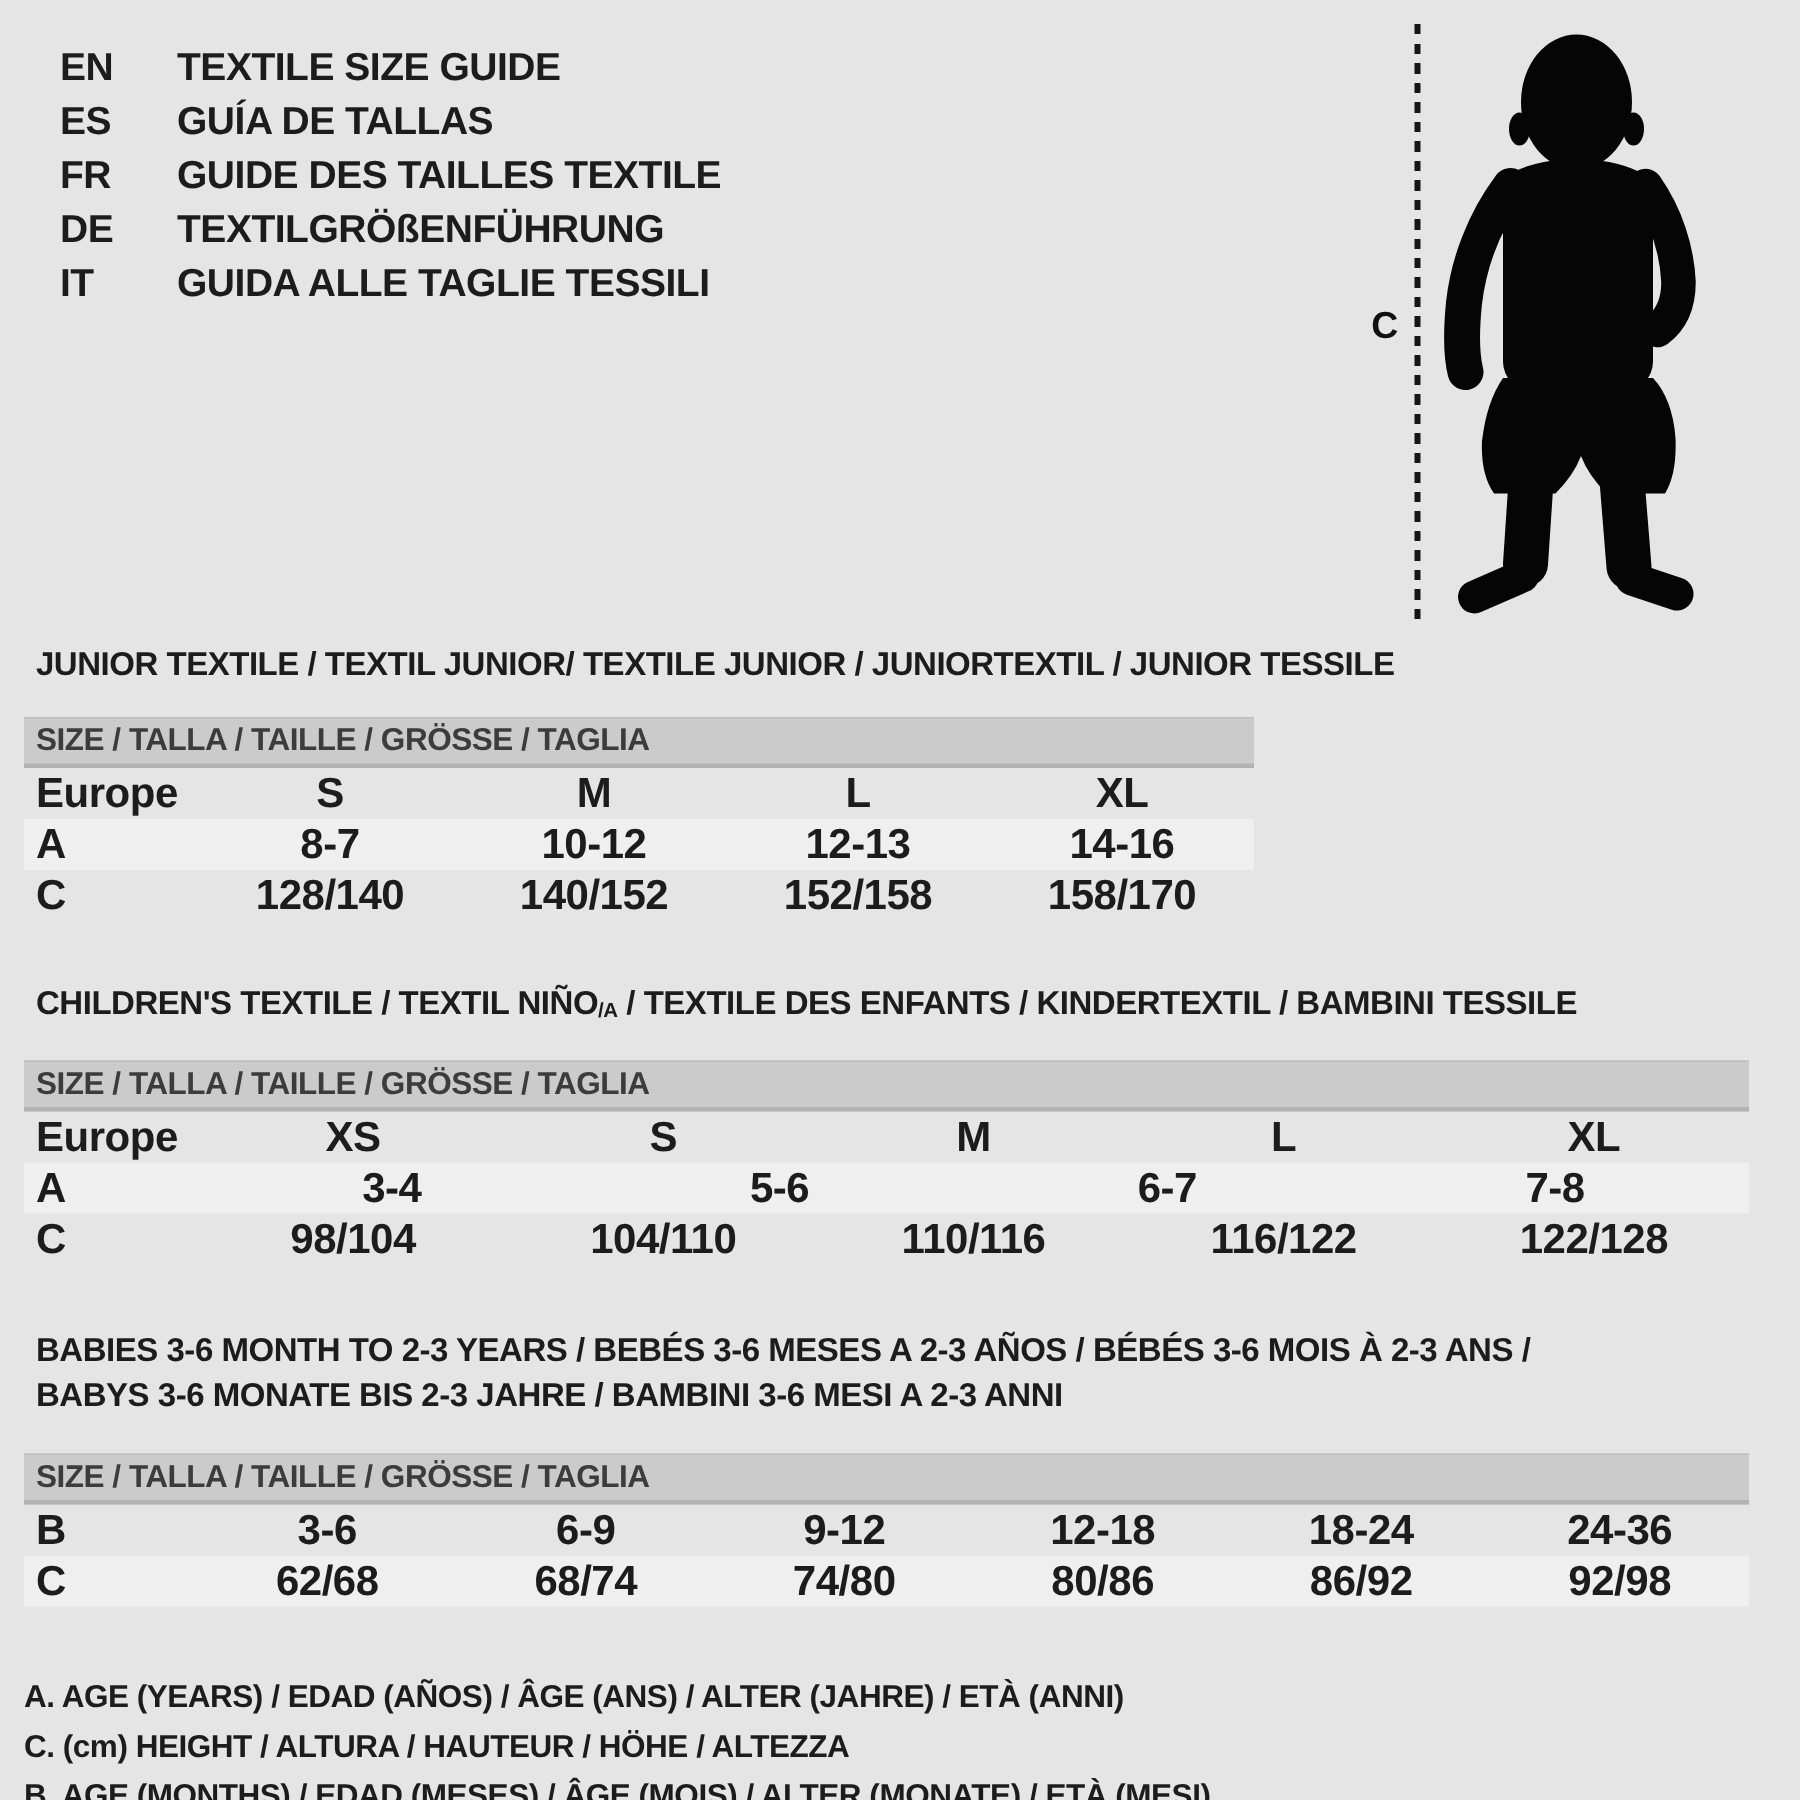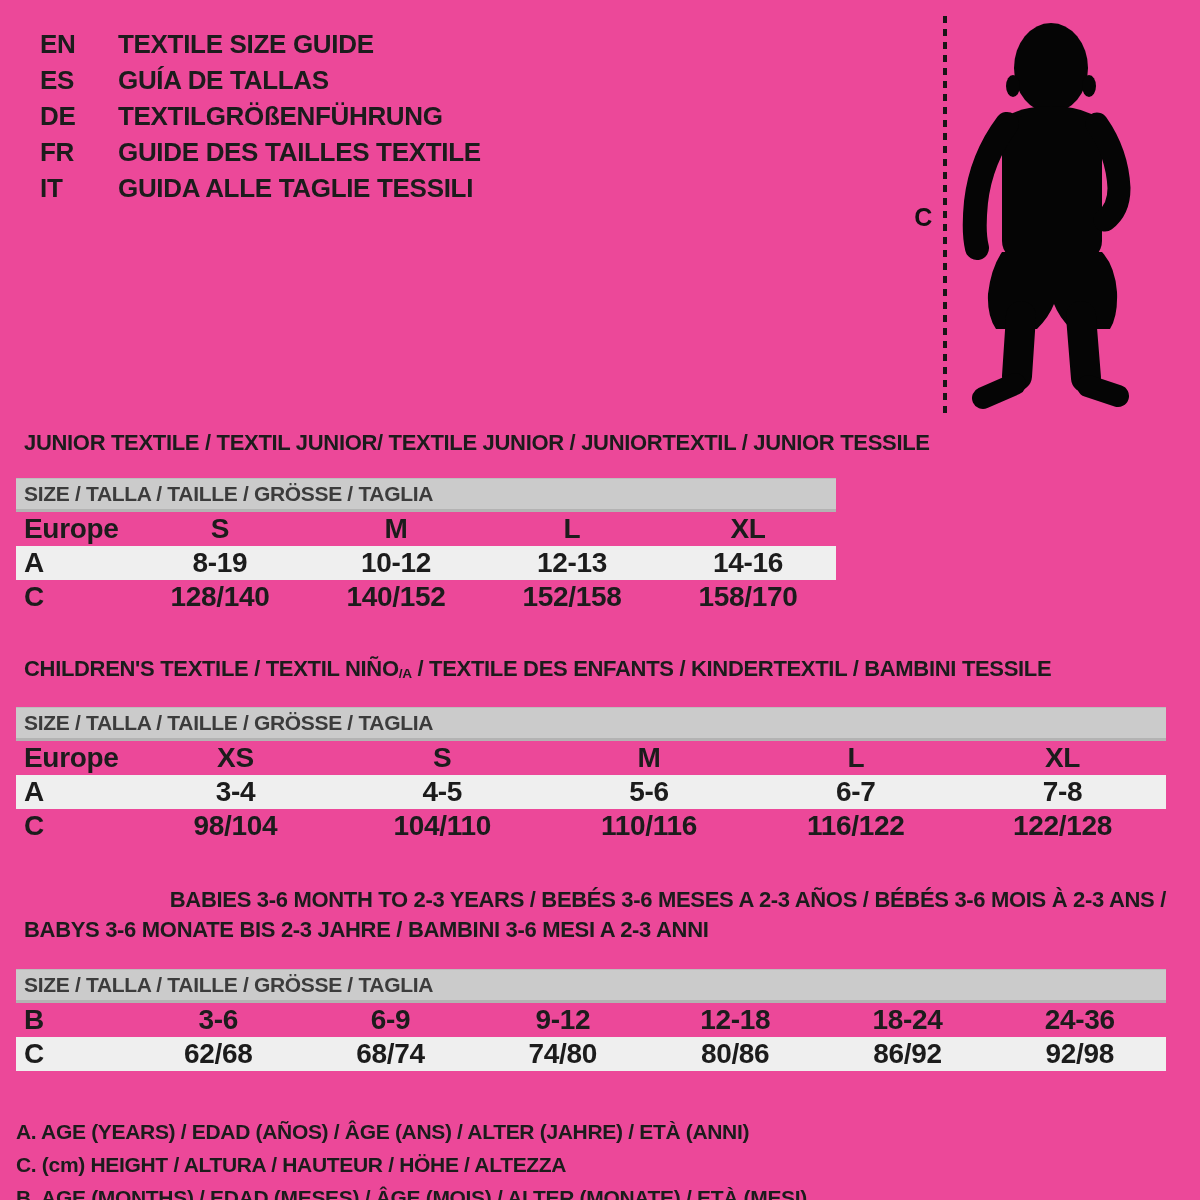--- a/index.html
+++ b/index.html
@@ -1,17 +1,17 @@
 <!DOCTYPE html>
 <html><head>
 <meta charset="utf-8">
 <style>
   html,body{margin:0;padding:0;background:#fff;}
   .page{
-    position:relative;width:1200px;height:1200px;background:#ec4899;
+    position:relative;width:1200px;height:1200px;background:#e5e5e5;
     font-family:"Liberation Sans",sans-serif;font-weight:700;color:#1c1c1c;
     letter-spacing:-0.02em;overflow:hidden;
   }
   
   .lang-block{position:absolute;left:40px;top:26px;font-size:26px;line-height:36px;}
   .lang-row{display:flex;}
   .lang-code{width:78px;flex:0 0 78px;}
   
   .figure{position:absolute;left:903px;top:16px;height:402px;display:flex;}
   .figure-label{width:40px;display:flex;align-items:center;justify-content:center;font-size:25px;color:#111;}
@@ -43,26 +43,26 @@
   <div class="lang-block">
     <div class="lang-row">
       <span class="lang-code">EN</span>
       <span class="lang-title">TEXTILE SIZE GUIDE</span>
     </div>
     <div class="lang-row">
       <span class="lang-code">ES</span>
       <span class="lang-title">GUÍA DE TALLAS</span>
     </div>
     <div class="lang-row">
+      <span class="lang-code">FR</span>
+      <span class="lang-title">GUIDE DES TAILLES TEXTILE</span>
+    </div>
+    <div class="lang-row">
       <span class="lang-code">DE</span>
       <span class="lang-title">TEXTILGRÖßENFÜHRUNG</span>
-    </div>
-    <div class="lang-row">
-      <span class="lang-code">FR</span>
-      <span class="lang-title">GUIDE DES TAILLES TEXTILE</span>
     </div>
     <div class="lang-row">
       <span class="lang-code">IT</span>
       <span class="lang-title">GUIDA ALLE TAGLIE TESSILI</span>
     </div>
   </div>
 
   <div class="figure">
     <div class="figure-label">C</div>
     <div class="dash-line"></div>
@@ -94,21 +94,21 @@
         <div class="size-bar">SIZE / TALLA / TAILLE / GRÖSSE / TAGLIA</div>
         <div class="trow">
           <span class="cell rlabel">Europe</span>
           <span class="cell">S</span>
           <span class="cell">M</span>
           <span class="cell">L</span>
           <span class="cell">XL</span>
         </div>
         <div class="trow alt">
           <span class="cell rlabel">A</span>
-          <span class="cell">8-19</span>
+          <span class="cell">8-7</span>
           <span class="cell">10-12</span>
           <span class="cell">12-13</span>
           <span class="cell">14-16</span>
         </div>
         <div class="trow">
           <span class="cell rlabel">C</span>
           <span class="cell">128/140</span>
           <span class="cell">140/152</span>
           <span class="cell">152/158</span>
           <span class="cell">158/170</span>
@@ -124,39 +124,38 @@
           <span class="cell rlabel">Europe</span>
           <span class="cell">XS</span>
           <span class="cell">S</span>
           <span class="cell">M</span>
           <span class="cell">L</span>
           <span class="cell">XL</span>
         </div>
         <div class="trow alt">
           <span class="cell rlabel">A</span>
           <span class="cell">3-4</span>
-          <span class="cell">4-5</span>
           <span class="cell">5-6</span>
           <span class="cell">6-7</span>
           <span class="cell">7-8</span>
         </div>
         <div class="trow">
           <span class="cell rlabel">C</span>
           <span class="cell">98/104</span>
           <span class="cell">104/110</span>
           <span class="cell">110/116</span>
           <span class="cell">116/122</span>
           <span class="cell">122/128</span>
         </div>
       </div>
     </section>
 
     <section class="sec sec-babies">
       <h2 class="sec-heading">
-        <div style="line-height:30px;text-align:right;">BABIES 3-6 MONTH TO 2-3 YEARS / BEBÉS 3-6 MESES A 2-3 AÑOS / BÉBÉS 3-6 MOIS À 2-3 ANS /</div>
+        <div style="line-height:30px;">BABIES 3-6 MONTH TO 2-3 YEARS / BEBÉS 3-6 MESES A 2-3 AÑOS / BÉBÉS 3-6 MOIS À 2-3 ANS /</div>
         <div style="line-height:30px;">BABYS 3-6 MONATE BIS 2-3 JAHRE / BAMBINI 3-6 MESI A 2-3 ANNI</div>
       </h2>
       <div class="table">
         <div class="size-bar">SIZE / TALLA / TAILLE / GRÖSSE / TAGLIA</div>
         <div class="trow">
           <span class="cell rlabel">B</span>
           <span class="cell">3-6</span>
           <span class="cell">6-9</span>
           <span class="cell">9-12</span>
           <span class="cell">12-18</span>

